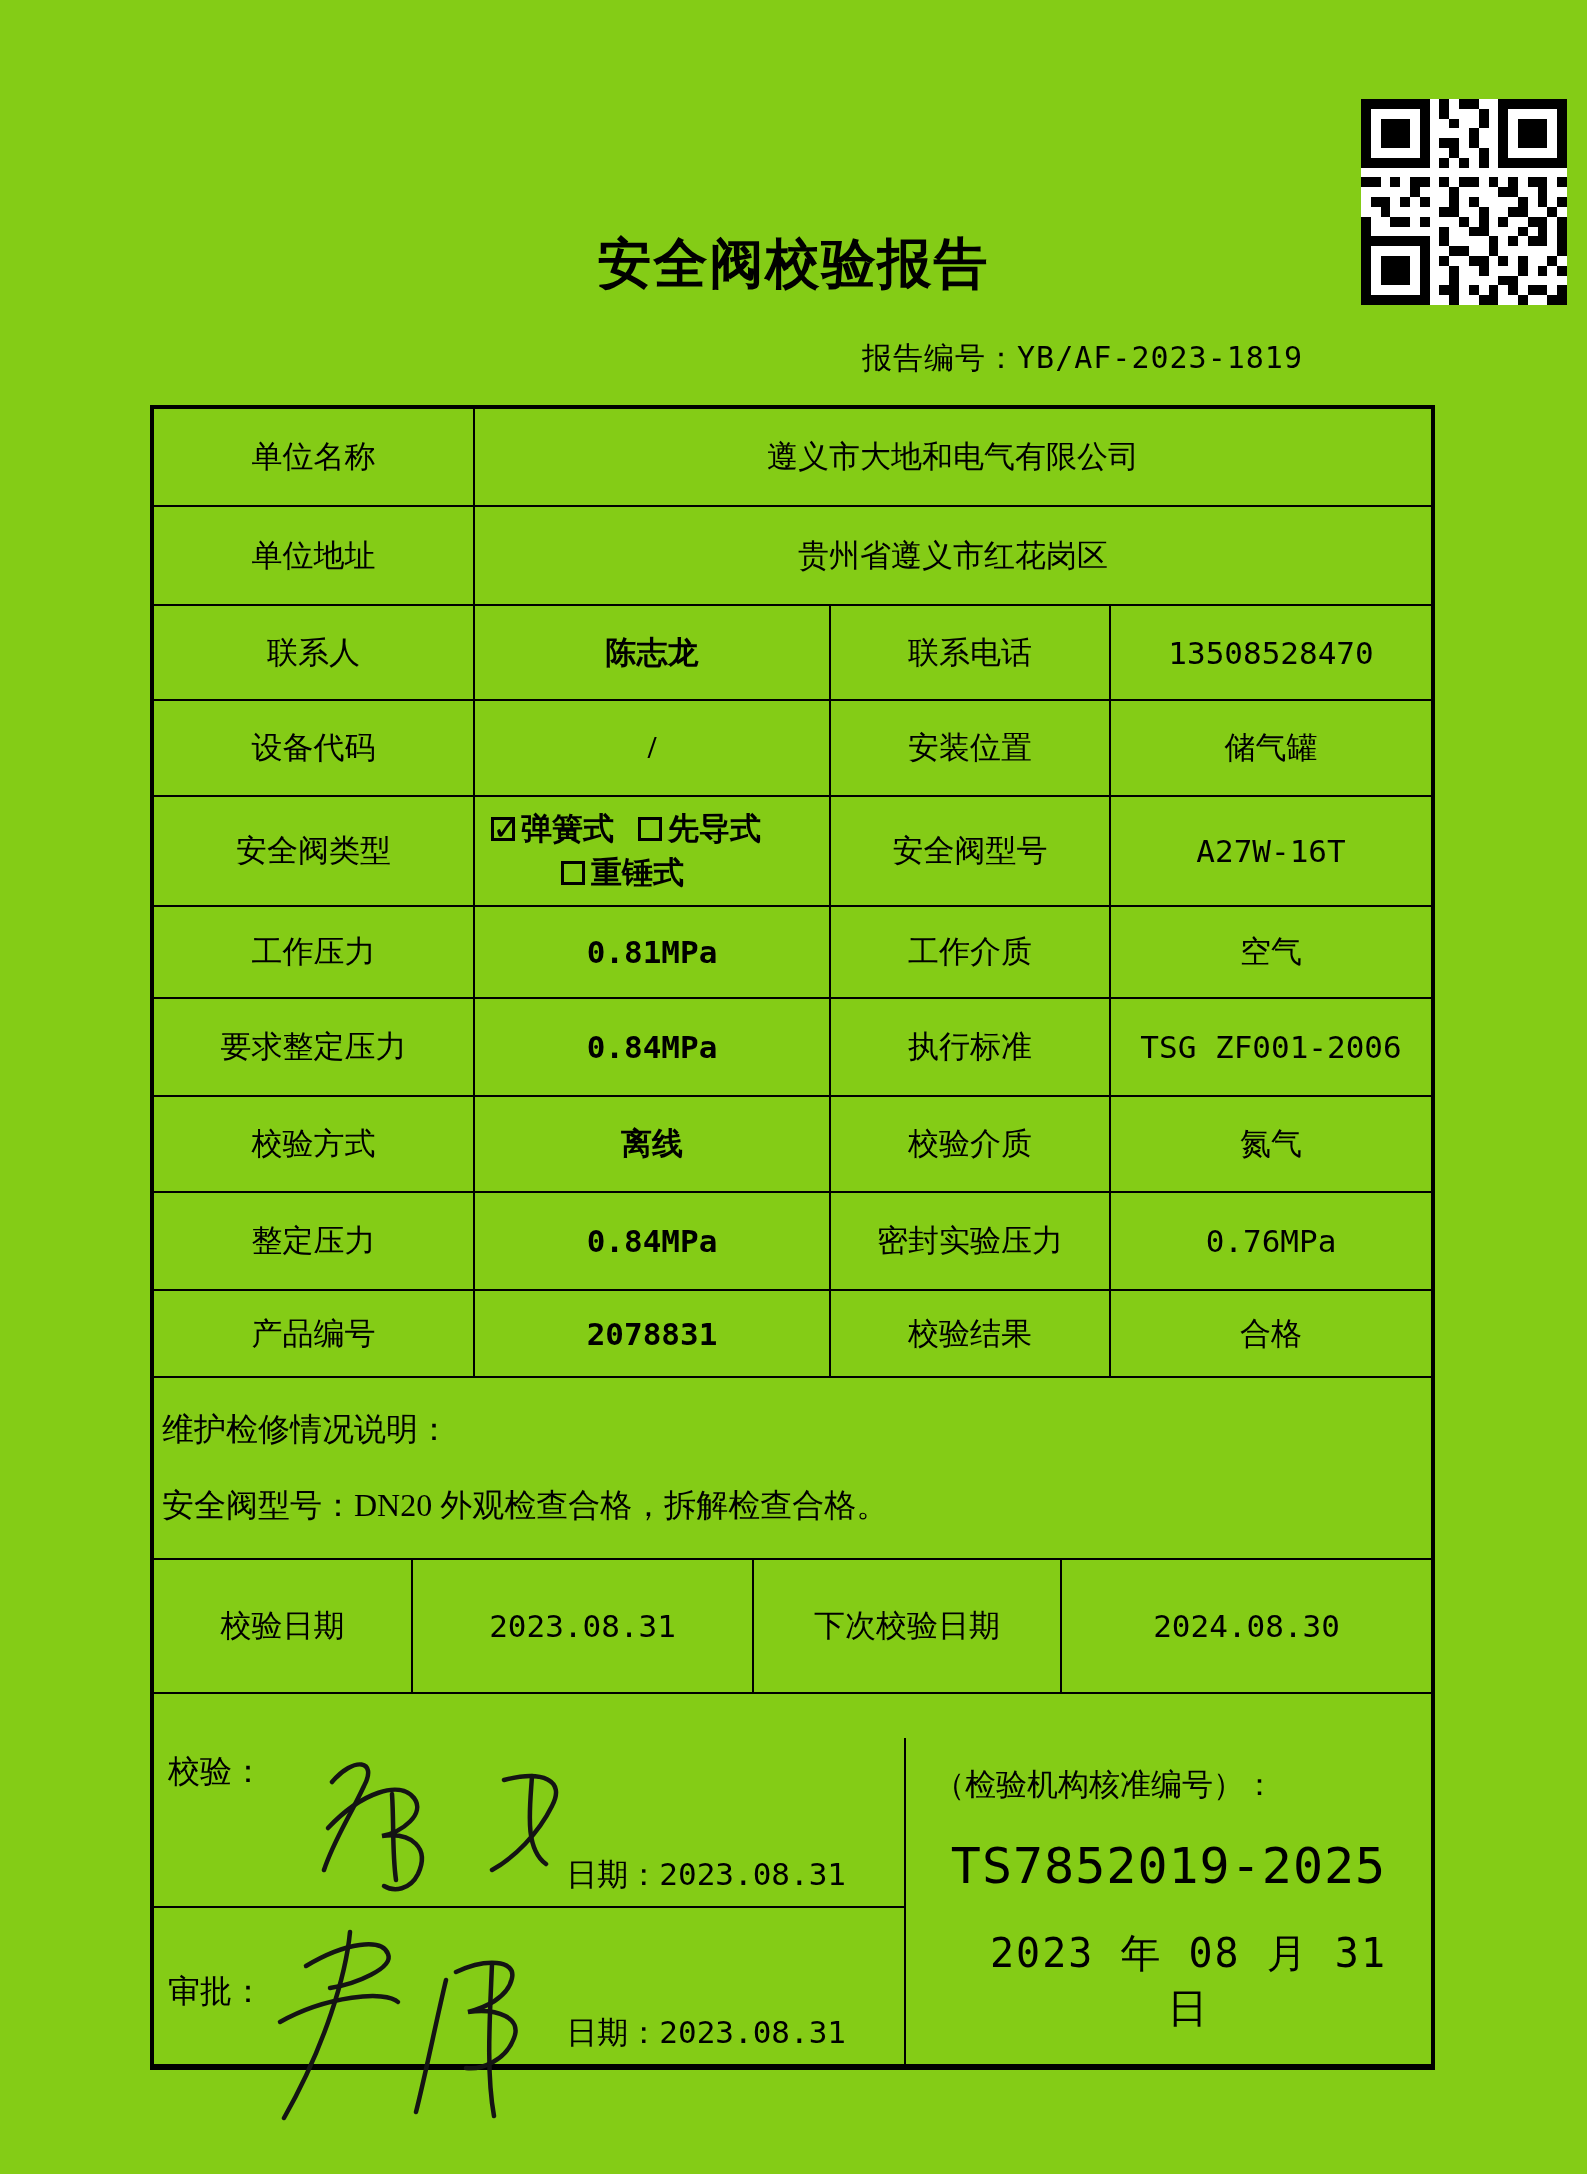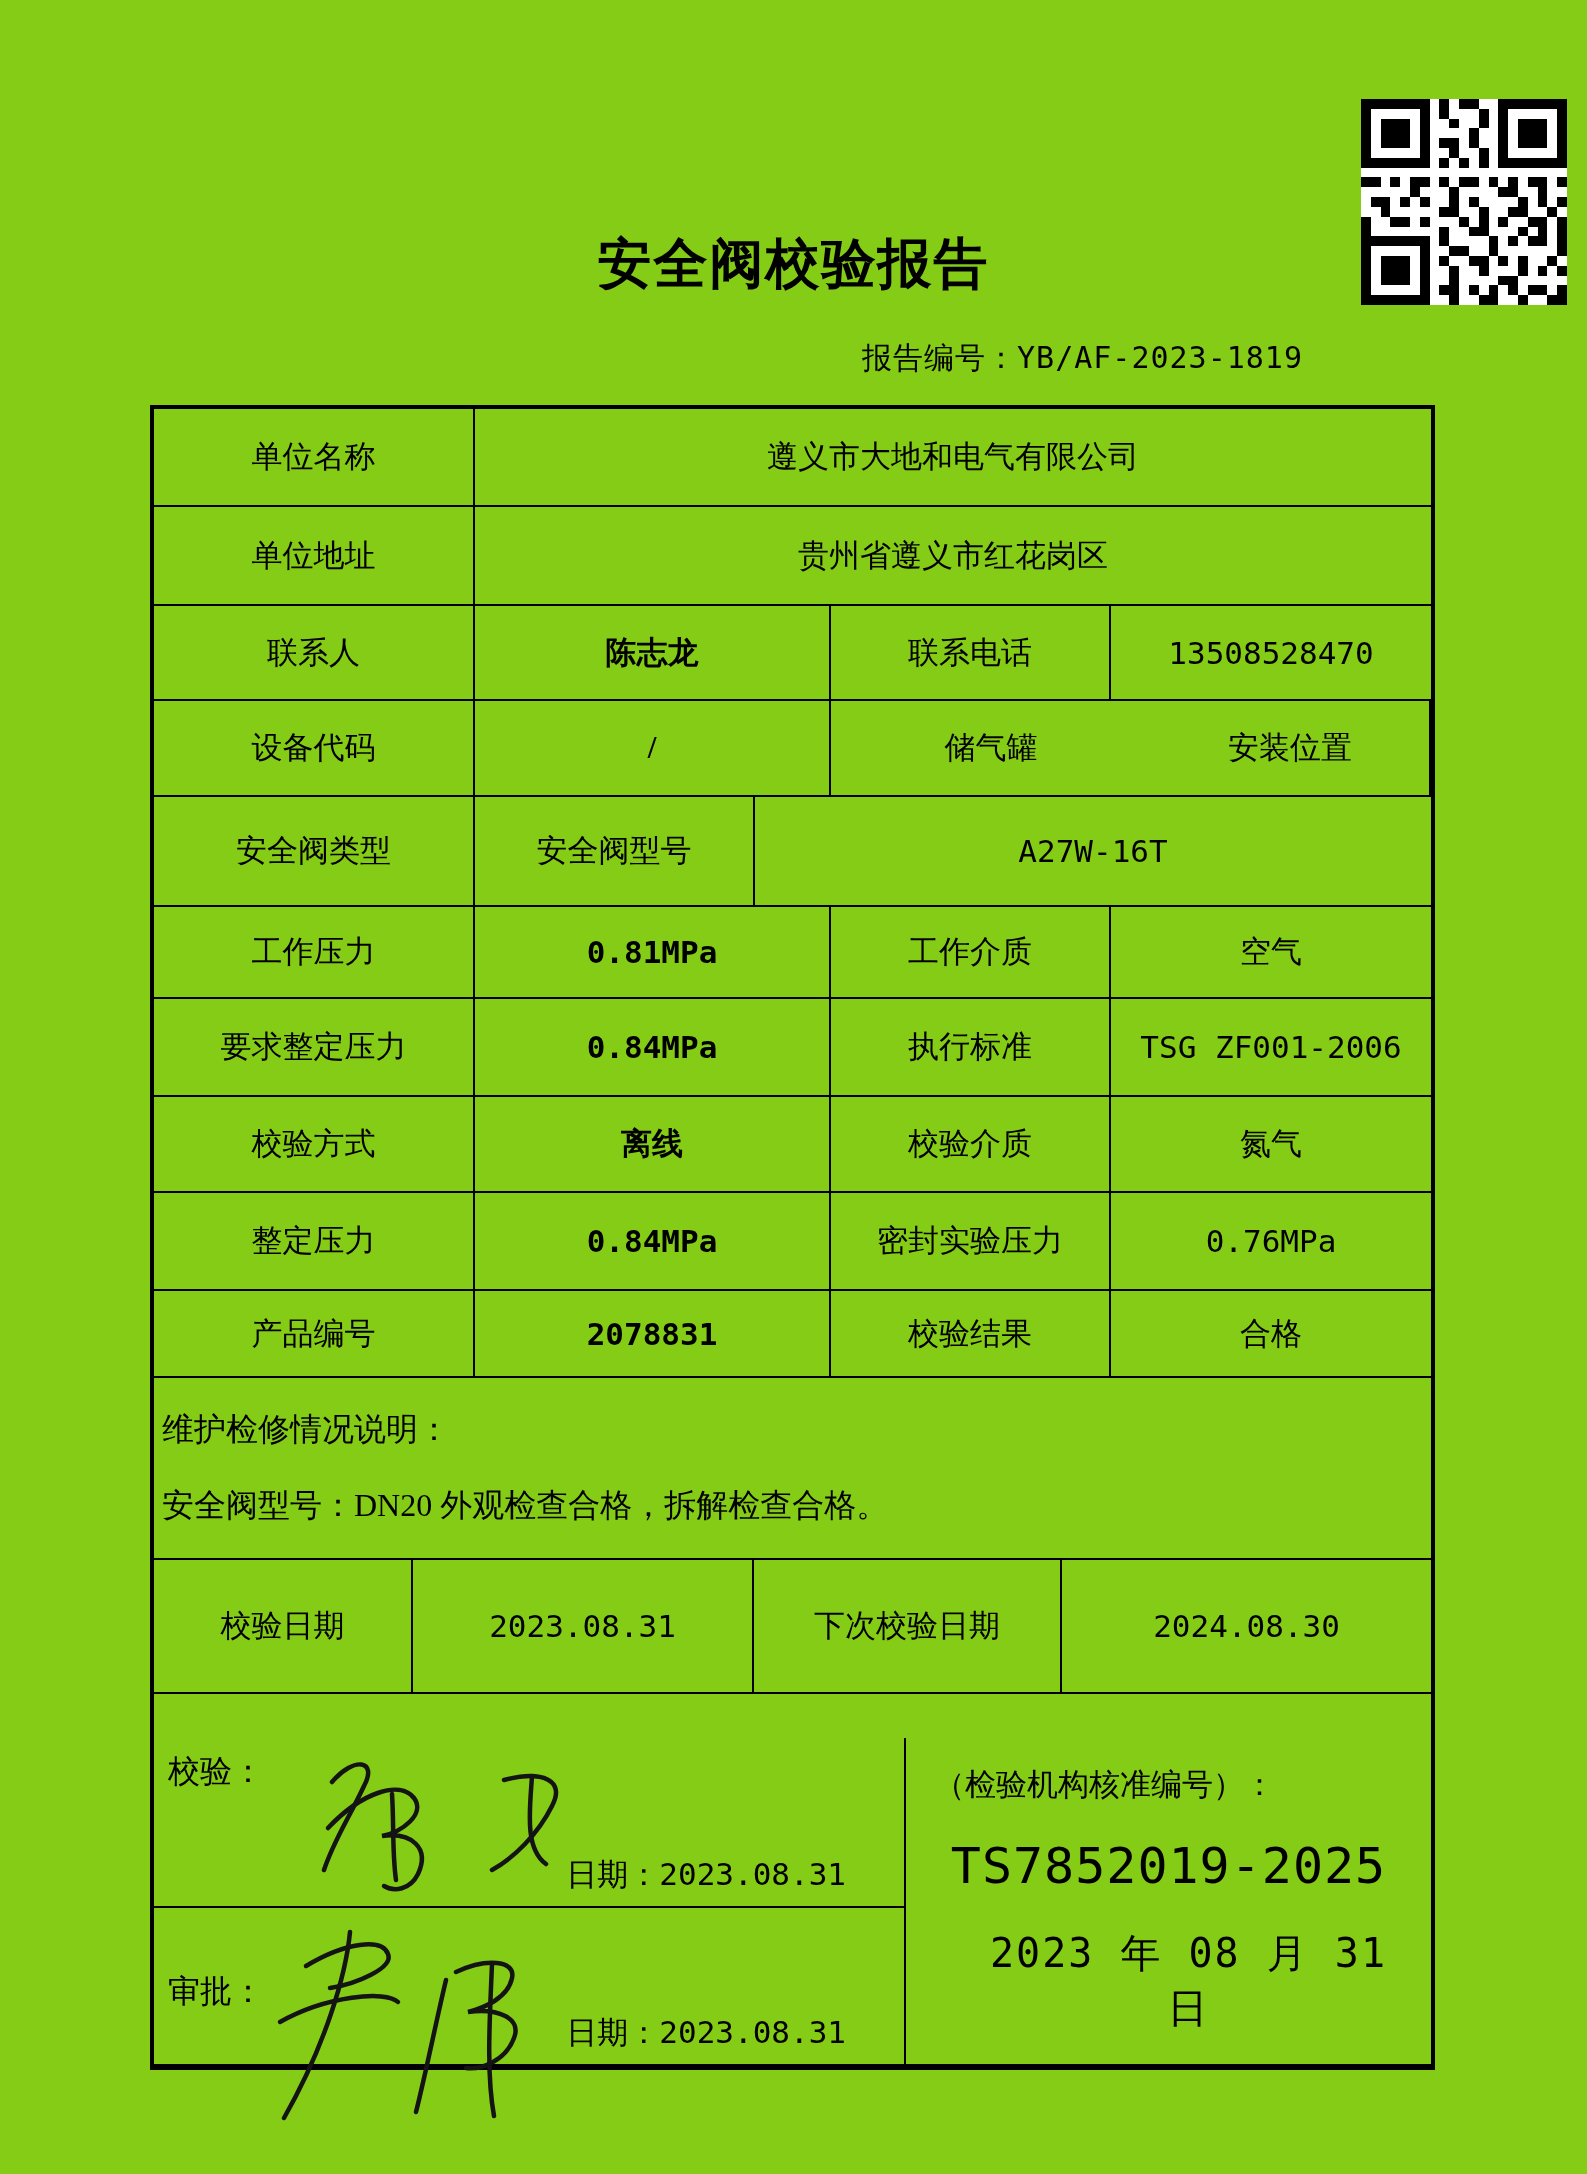--- a/index.html
+++ b/index.html
@@ -200,26 +200,44 @@
     <div class="trow" style="height:95px;">
       <div class="cell c1 bR">联系人</div>
       <div class="cell c2 bR">陈志龙</div>
       <div class="cell c3 bR">联系电话</div>
       <div class="cell c4 num">13508528470</div>
     </div>
 
     <div class="trow" style="height:96px;">
       <div class="cell c1 bR">设备代码</div>
       <div class="cell c2 bR">/</div>
+      <div class="cell c3 bR">安装位置</div>
       <div class="cell c4">储气罐</div>
-      <div class="cell c3 bR">安装位置</div>
     </div>
 
     <div class="trow" style="height:110px;">
       <div class="cell c1 bR">安全阀类型</div>
+      <div class="cell c2 bR cb-cell">
+        <div class="cb-line">
+          <span class="cb-group">
+            <span class="checkbox checked"></span>
+            <span>弹簧式</span>
+          </span>
+          <span class="cb-group">
+            <span class="checkbox"></span>
+            <span>先导式</span>
+          </span>
+        </div>
+        <div class="cb-line indent">
+          <span class="cb-group">
+            <span class="checkbox"></span>
+            <span>重锤式</span>
+          </span>
+        </div>
+      </div>
       <div class="cell c3 bR">安全阀型号</div>
       <div class="cell c4 num">A27W-16T</div>
     </div>
 
     <div class="trow" style="height:92px;">
       <div class="cell c1 bR">工作压力</div>
       <div class="cell c2 bR num">0.81MPa</div>
       <div class="cell c3 bR">工作介质</div>
       <div class="cell c4">空气</div>
     </div>

